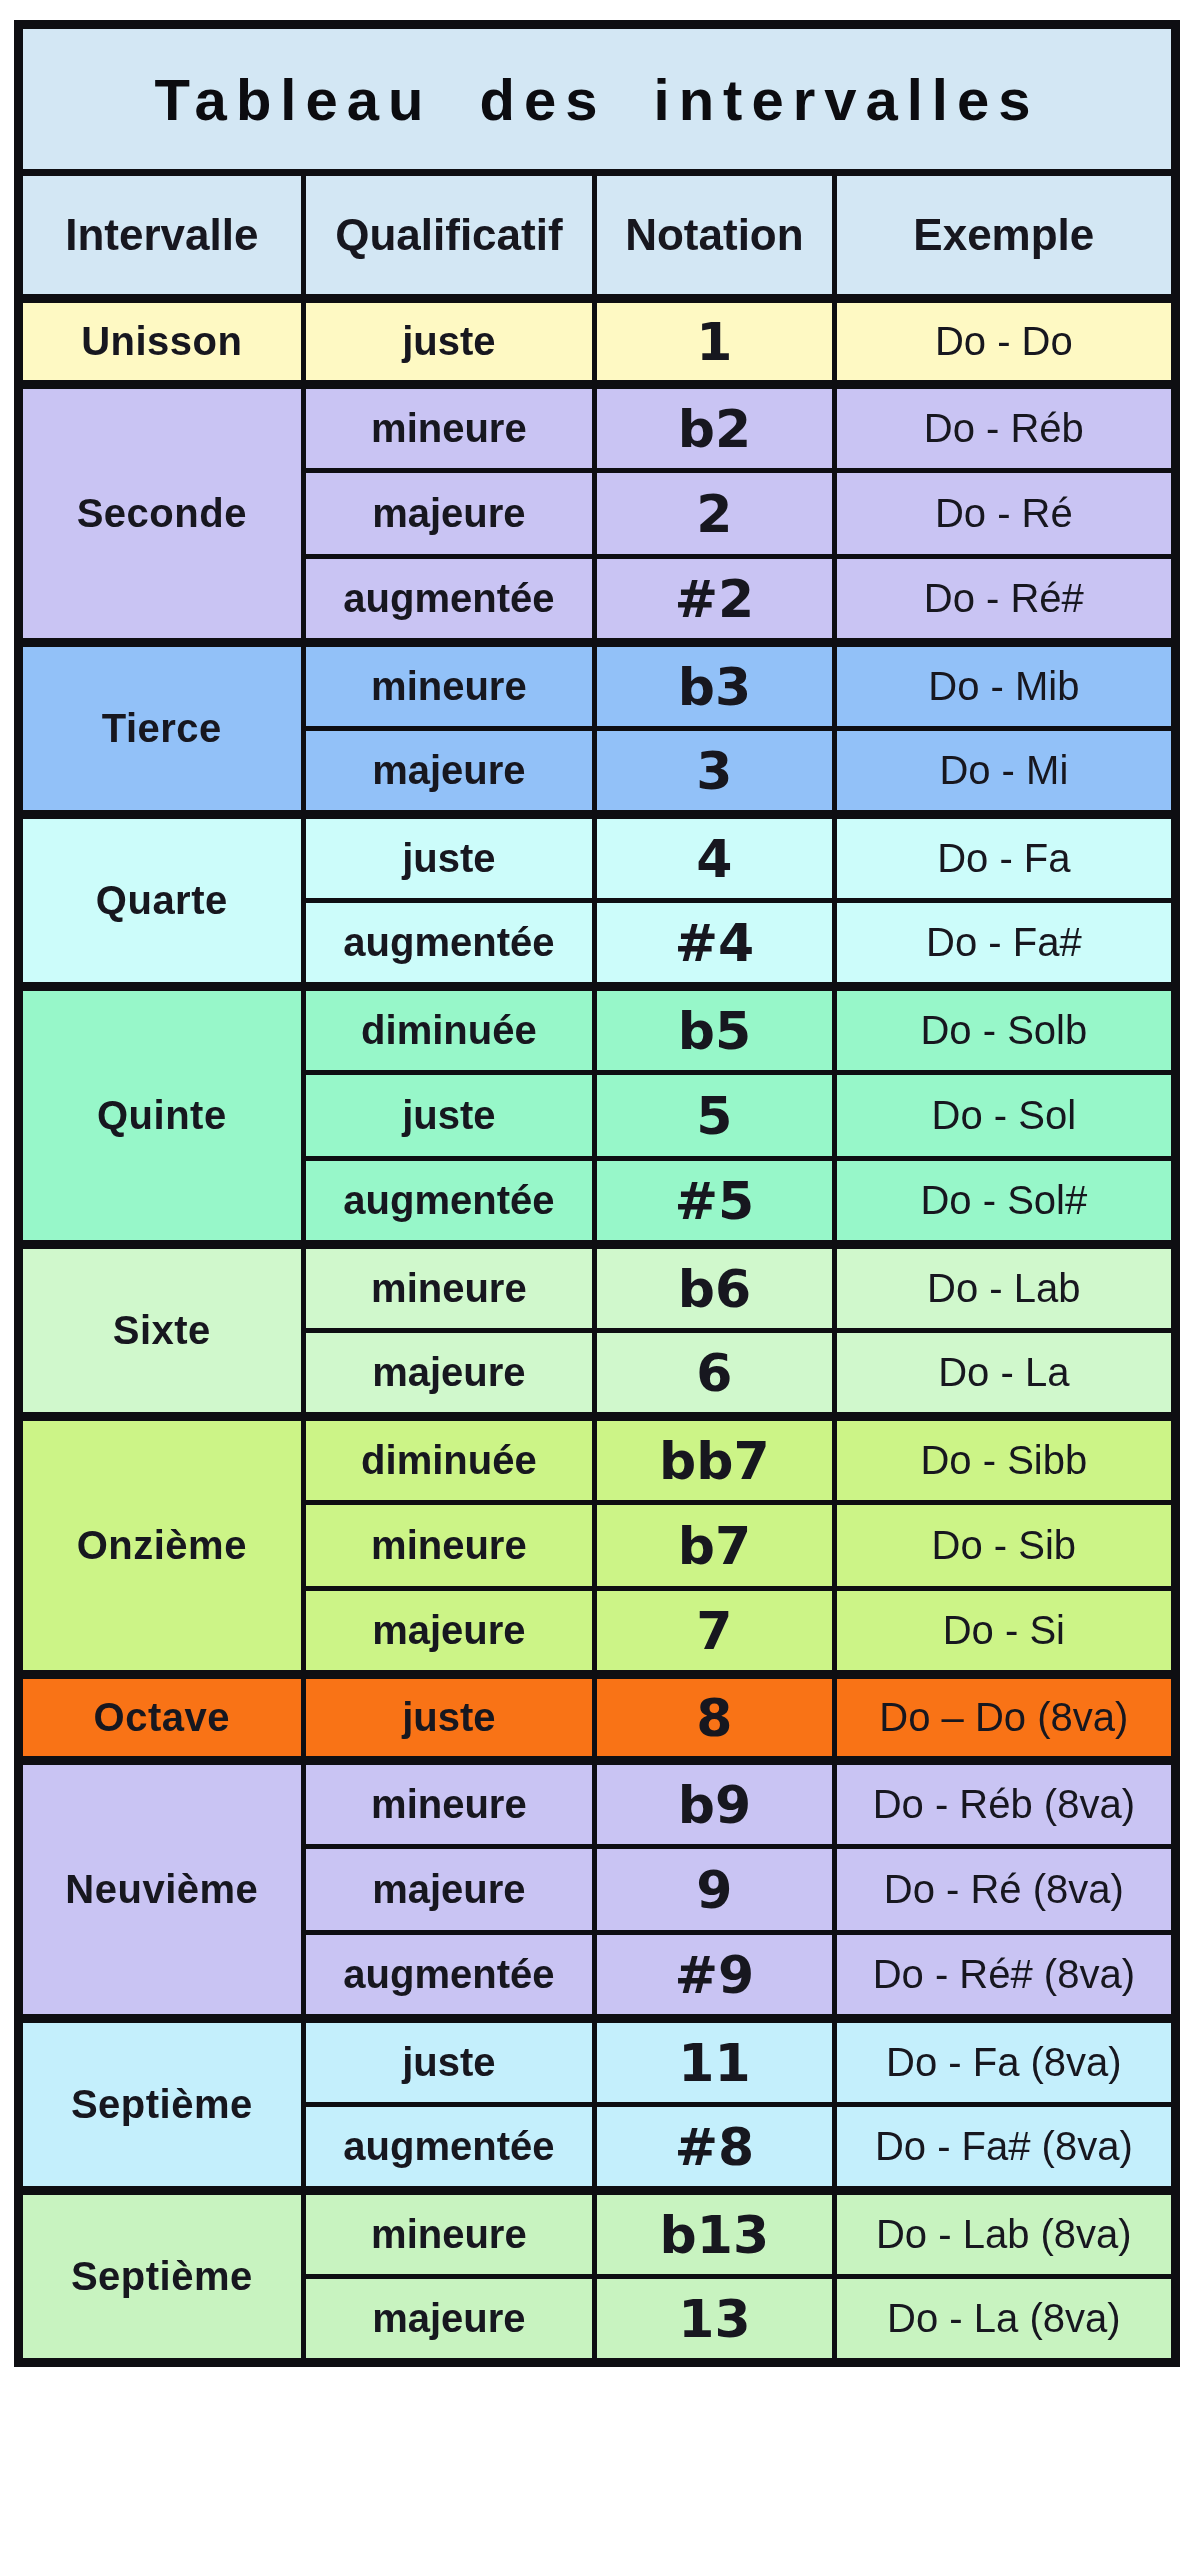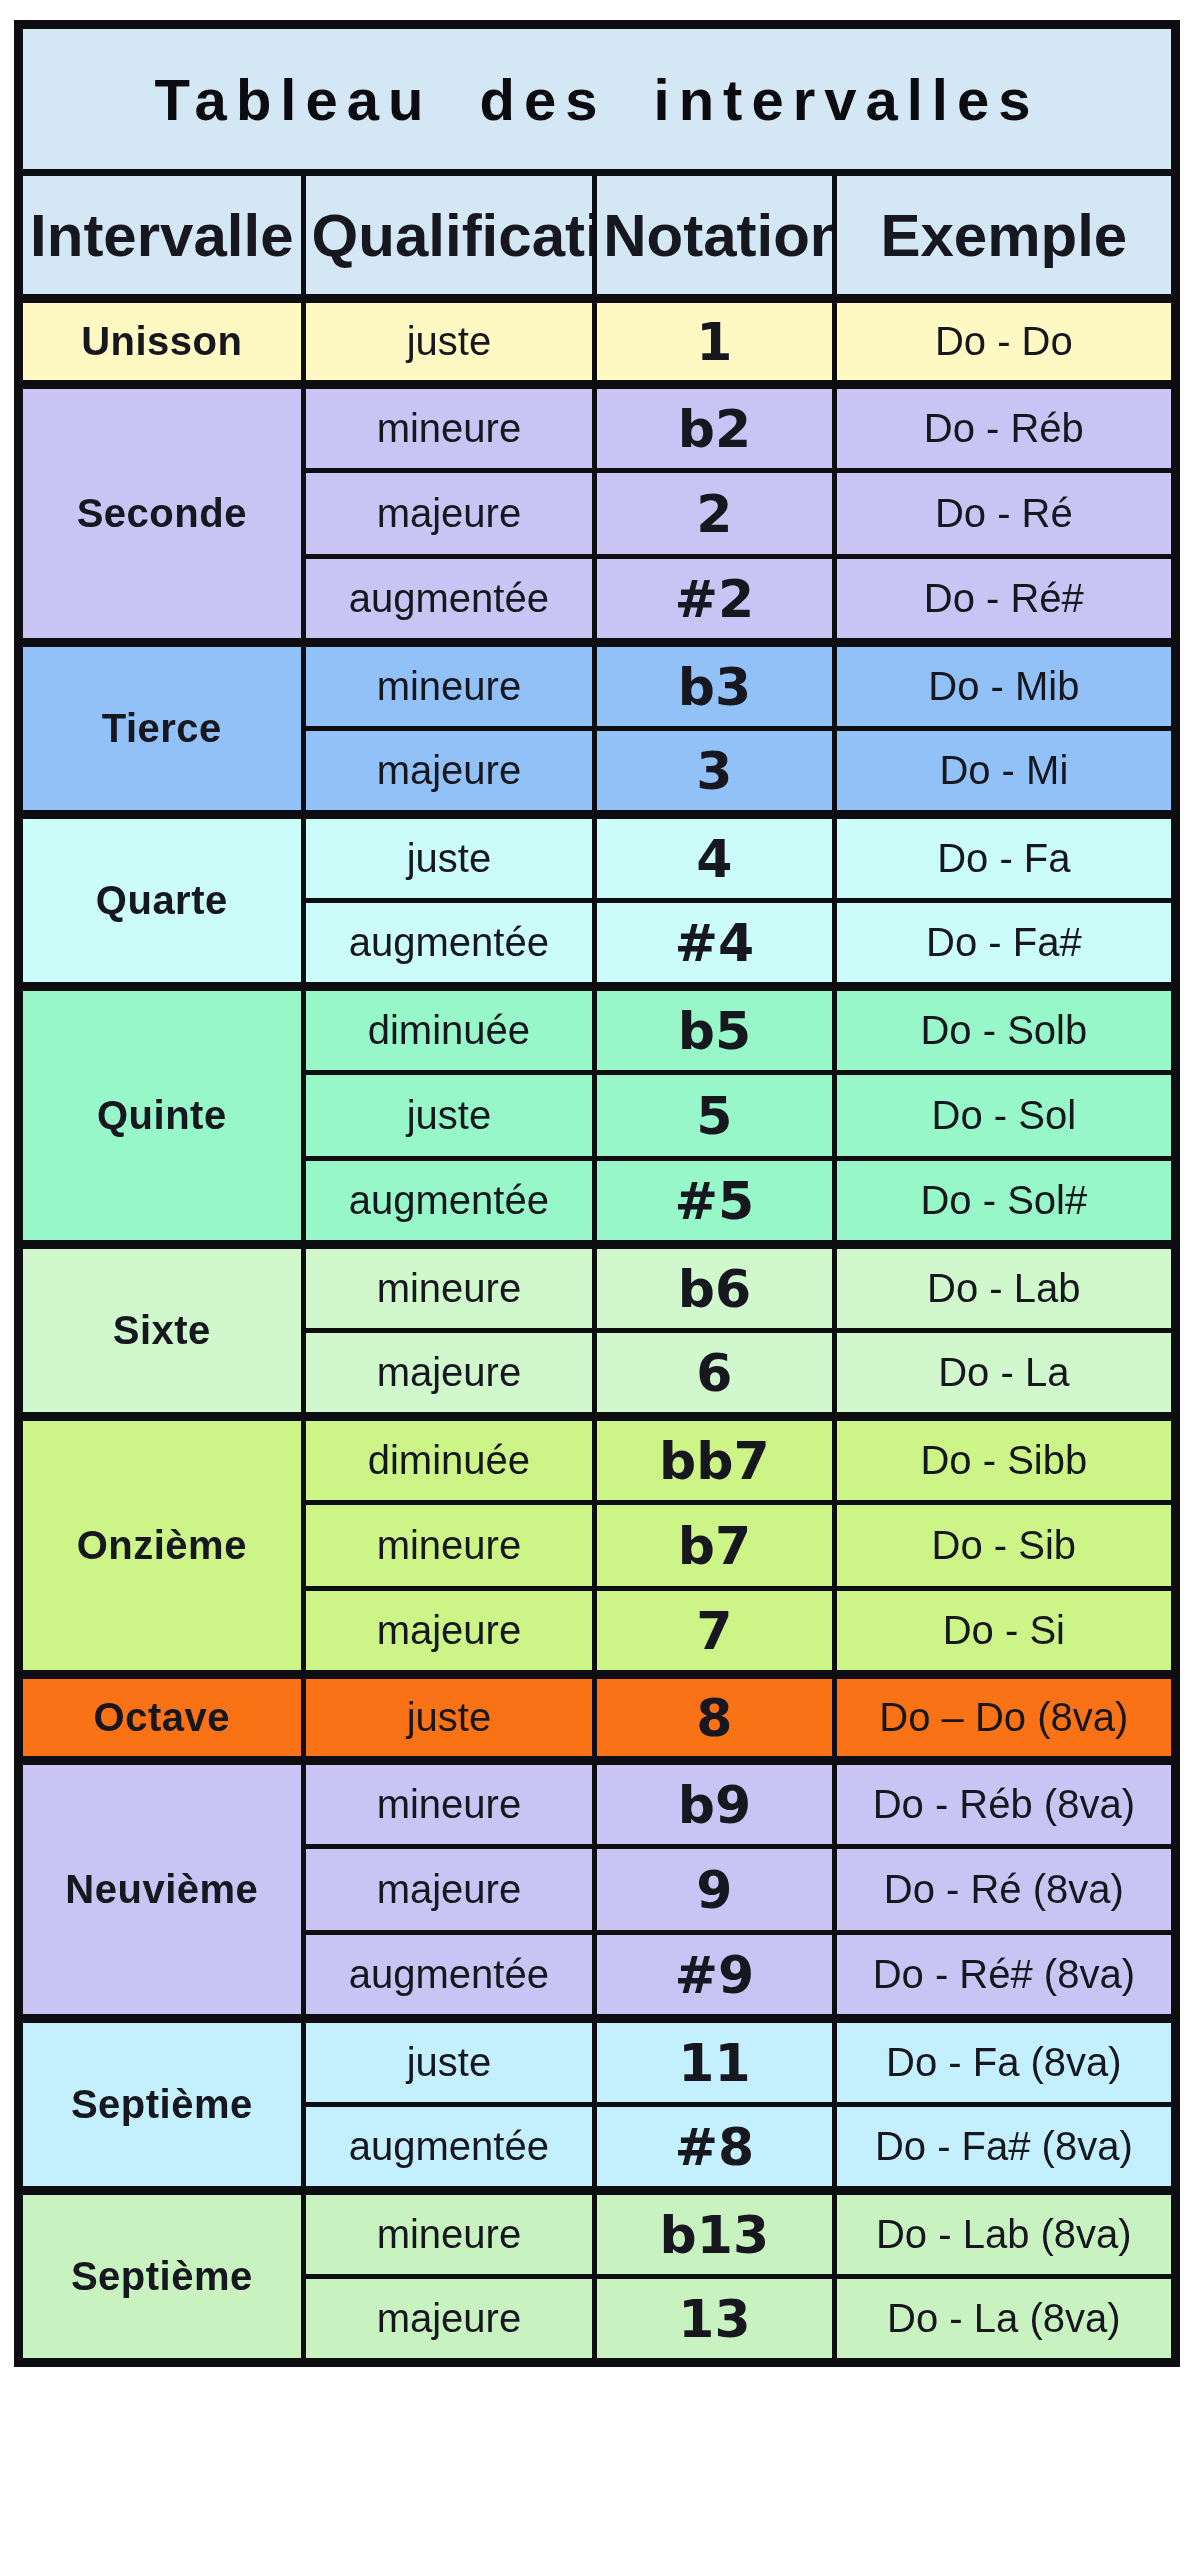--- a/index.html
+++ b/index.html
@@ -33,29 +33,29 @@
     font-size:58px;
     font-weight:bold;
     letter-spacing:9px;
     word-spacing:22px;
     color:#0c0c10;
     border-bottom-width:7px;
   }
   .header-row td{
     height:118px;
     background:var(--panel-bg);
-    font-size:60px;
+    font-size:44px;
     font-weight:bold;
     letter-spacing:0px;
     border-bottom-width:9px;
   }
   .data-row{height:86px;}
   .data-row td{font-size:40px;}
   td.interval{font-weight:bold;letter-spacing:0.5px;}
-  td.qual{font-weight:400;}
+  td.qual{font-weight:700;}
   td.notation{font-size:52px;font-weight:bold;font-family:"DejaVu Sans",sans-serif;}
   td.ex{font-weight:400;text-align:center;}
   tr.group-first td{border-top-width:9px;}
 </style>
 </head>
 <body>
 
 <table class="intervals">
   <colgroup>
     <col style="width:24.6%">

